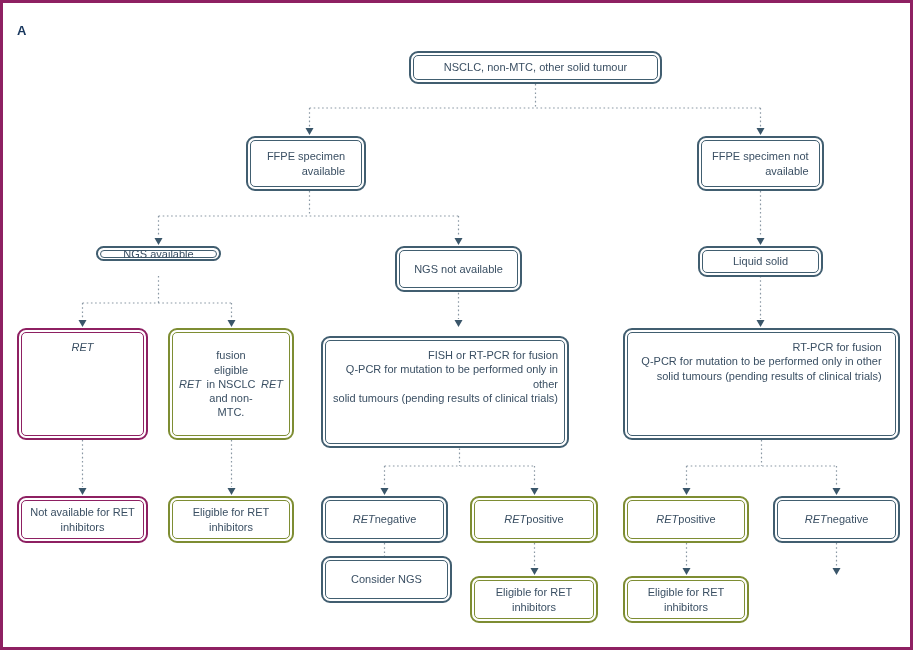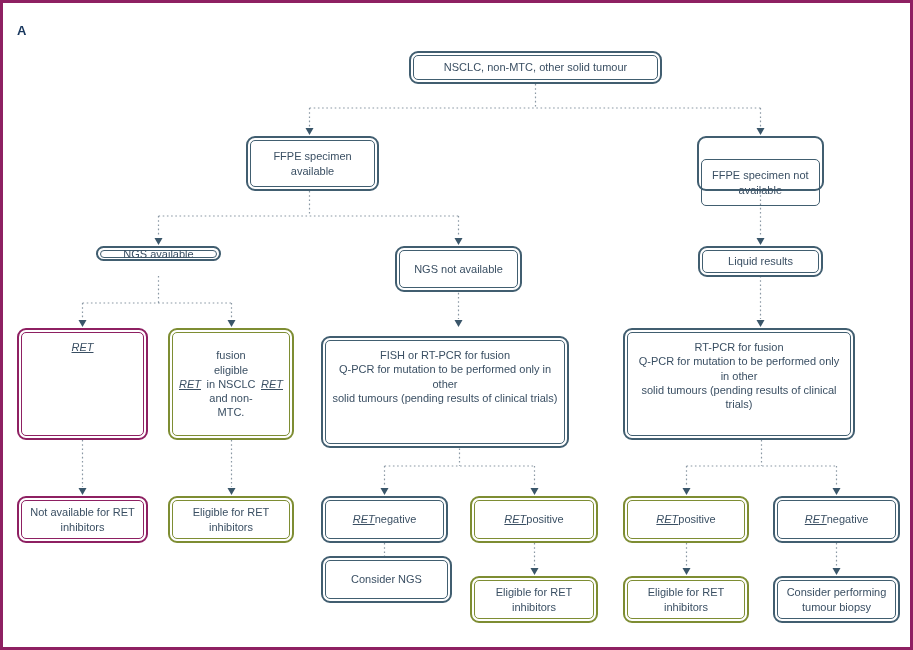--- a/index.html
+++ b/index.html
@@ -3,26 +3,26 @@
 <meta charset="utf-8">
 <style>
   html,body{margin:0;padding:0;background:#fff;font-family:"Liberation Sans",sans-serif;}
   .frame{position:relative;width:913px;height:650px;box-sizing:border-box;border:3px solid #8e2062;background:#ffffff;overflow:hidden;}
   .fig-label{position:absolute;left:14px;top:20px;font-size:13px;font-weight:bold;color:#17365d;}
   svg.connectors{position:absolute;left:0;top:0;pointer-events:none;}
   .node{position:absolute;box-sizing:border-box;border-radius:9px;padding:2px;background:#fff;}
   .node .in{box-sizing:border-box;width:100%;height:100%;border:1px solid;border-radius:5px;
             display:flex;align-items:center;justify-content:center;text-align:center;
             padding:3px 6px;font-size:11px;line-height:1.3;color:#3a4f63;white-space:pre-line;}
-  .node.slate{border:2.5px solid #415e70;}   .node.slate .in{border-color:#415e70;}
+  .node.slate{border:2.5px solid #415e70;}   .node.slate .in{border-color:#415e70;text-align:right;}
   .node.magenta{border:2.5px solid #8e2062;} .node.magenta .in{border-color:#8e2062;}
   .node.olive{border:2.5px solid #7e8d33;}   .node.olive .in{border-color:#7e8d33;}
   .node.top .in{align-items:flex-start;padding-top:7px;}
-  .node.left .in{justify-content:flex-start;text-align:center;padding-left:10px;margin-top:19px;}
-  .node i{font-style:italic;text-decoration:underline;}
+  .node.left .in{justify-content:flex-start;text-align:right;padding-left:10px;}
+  .node i{font-style:italic;}
 </style>
 </head>
 <body>
 
 <div class="frame">
   <div class="fig-label">A</div>
 
   <svg class="connectors" width="913" height="650" viewBox="0 0 913 650">
     <g stroke="#8a98a4" stroke-width="1.2" fill="none" stroke-dasharray="1.6 2.6">
       <path d="M532.5 81 V105 M306.5 105 H757.5 M306.5 105 V124 M757.5 105 V124"></path>
@@ -55,53 +55,53 @@
       <polygon points="527.5,565 535.5,565 531.5,572"></polygon>
       <polygon points="679.5,565 687.5,565 683.5,572"></polygon>
       <polygon points="829.5,565 837.5,565 833.5,572"></polygon>
     </g>
   </svg>
 
   <div class="node slate" style="left:406px;top:48px;width:253px;height:33px">
     <div class="in">NSCLC, non-MTC, other solid tumour</div>
   </div>
 
-  <div class="node slate" style="left:243px;top:133px;width:133px;height:55px">
+  <div class="node slate" style="left:243px;top:133px;width:120px;height:55px">
     <div class="in">FFPE specimen
 available</div>
   </div>
   <div class="node slate left" style="left:694px;top:133px;width:127px;height:55px">
     <div class="in">FFPE specimen not
 available</div>
   </div>
 
   <div class="node slate" style="left:93px;top:243px;width:125px;height:15px">
     <div class="in">NGS available</div>
   </div>
   <div class="node slate" style="left:392px;top:243px;width:127px;height:46px">
     <div class="in">NGS not available</div>
   </div>
   <div class="node slate" style="left:695px;top:243px;width:125px;height:31px">
-    <div class="in">Liquid results</div>
+    <div class="in">Liquid solid</div>
   </div>
 
   <div class="node magenta top" style="left:14px;top:325px;width:131px;height:112px">
     <div class="in"><i>RET</i></div>
   </div>
   <div class="node olive" style="left:165px;top:325px;width:126px;height:112px">
     <div class="in"><i>RET</i><span> fusion eligible
 in NSCLC and non-MTC.
 </span><i>RET</i></div>
   </div>
   <div class="node slate top" style="left:318px;top:333px;width:248px;height:112px">
     <div class="in">FISH or RT-PCR for fusion
 Q-PCR for mutation to be performed only in other
 solid tumours (pending results of clinical trials)</div>
   </div>
-  <div class="node slate top" style="left:620px;top:325px;width:232px;height:112px">
+  <div class="node slate top" style="left:620px;top:325px;width:277px;height:112px">
     <div class="in">RT-PCR for fusion
 Q-PCR for mutation to be performed only in other
 solid tumours (pending results of clinical trials)</div>
   </div>
 
   <div class="node magenta" style="left:14px;top:493px;width:131px;height:47px">
     <div class="in">Not available for RET
 inhibitors</div>
   </div>
   <div class="node olive" style="left:165px;top:493px;width:126px;height:47px">
@@ -125,17 +125,13 @@
     <div class="in">Consider NGS</div>
   </div>
   <div class="node olive" style="left:467px;top:573px;width:128px;height:47px">
     <div class="in">Eligible for RET
 inhibitors</div>
   </div>
   <div class="node olive" style="left:620px;top:573px;width:126px;height:47px">
     <div class="in">Eligible for RET
 inhibitors</div>
   </div>
-  <div class="node slate" style="left:770px;top:573px;width:127px;height:47px">
-    <div class="in">Consider performing
-tumour biopsy</div>
-  </div>
 </div>
 
 </body></html>

